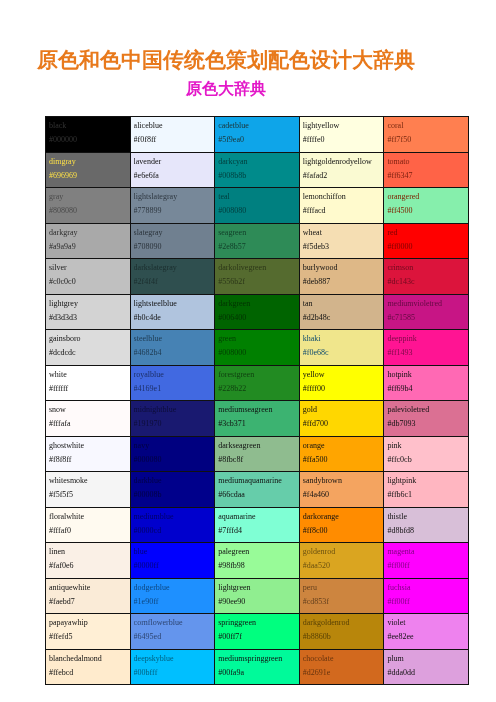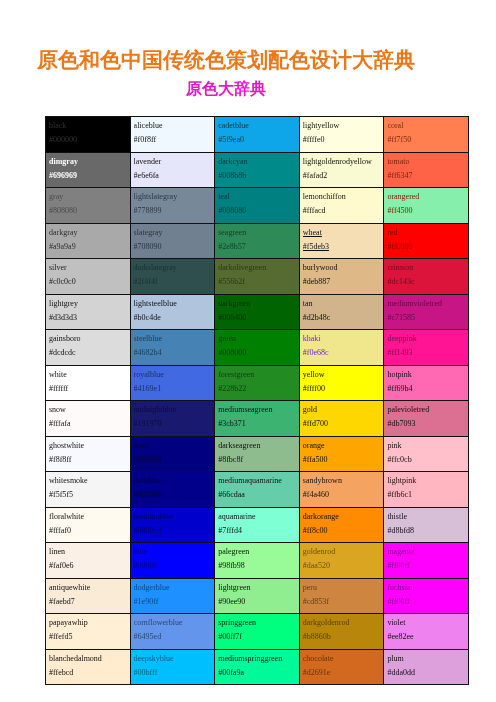--- a/index.html
+++ b/index.html
@@ -100,21 +100,21 @@
             <td style="background: rgb(255, 255, 224); color: rgb(17, 17, 17);">
               <span class="cell-name">lightyellow</span>
               <span class="cell-hex">#ffffe0</span>
             </td>
             <td style="background: rgb(255, 127, 80); color: rgb(122, 42, 16);">
               <span class="cell-name">coral</span>
               <span class="cell-hex">#ff7f50</span>
             </td>
           </tr>
           <tr>
-            <td style="background: rgb(105, 105, 105); color: #ffffff; font-weight: bold;">
+            <td style="background: rgb(105, 105, 105); color: #fde047;">
               <span class="cell-name">dimgray</span>
               <span class="cell-hex">#696969</span>
             </td>
             <td style="background: rgb(230, 230, 250); color: rgb(17, 17, 17);">
               <span class="cell-name">lavender</span>
               <span class="cell-hex">#e6e6fa</span>
             </td>
             <td style="background: rgb(0, 139, 139); color: rgb(0, 64, 63);">
               <span class="cell-name">darkcyan</span>
               <span class="cell-hex">#008b8b</span>
@@ -156,21 +156,21 @@
               <span class="cell-hex">#a9a9a9</span>
             </td>
             <td style="background: rgb(112, 128, 144); color: rgb(43, 51, 59);">
               <span class="cell-name">slategray</span>
               <span class="cell-hex">#708090</span>
             </td>
             <td style="background: rgb(46, 139, 87); color: rgb(18, 64, 42);">
               <span class="cell-name">seagreen</span>
               <span class="cell-hex">#2e8b57</span>
             </td>
-            <td style="background: rgb(245, 222, 179); color: rgb(17, 17, 17); text-decoration: underline;">
+            <td style="background: rgb(245, 222, 179); color: rgb(17, 17, 17);">
               <span class="cell-name">wheat</span>
               <span class="cell-hex">#f5deb3</span>
             </td>
             <td style="background: rgb(255, 0, 0); color: rgb(125, 0, 0);">
               <span class="cell-name">red</span>
               <span class="cell-hex">#ff0000</span>
             </td>
           </tr>
           <tr>
             <td style="background: rgb(192, 192, 192); color: rgb(28, 28, 28);">
@@ -222,21 +222,21 @@
               <span class="cell-hex">#dcdcdc</span>
             </td>
             <td style="background: rgb(70, 130, 180); color: rgb(30, 58, 81);">
               <span class="cell-name">steelblue</span>
               <span class="cell-hex">#4682b4</span>
             </td>
             <td style="background: rgb(0, 128, 0); color: rgb(0, 64, 0);">
               <span class="cell-name">green</span>
               <span class="cell-hex">#008000</span>
             </td>
-            <td style="background: rgb(240, 230, 140); color: #6d28d9;">
+            <td style="background: rgb(240, 230, 140); color: #0c4a6e;">
               <span class="cell-name">khaki</span>
               <span class="cell-hex">#f0e68c</span>
             </td>
             <td style="background: rgb(255, 20, 147); color: rgb(128, 10, 73);">
               <span class="cell-name">deeppink</span>
               <span class="cell-hex">#ff1493</span>
             </td>
           </tr>
           <tr>
             <td style="background: rgb(255, 255, 255); color: rgb(17, 17, 17);">

